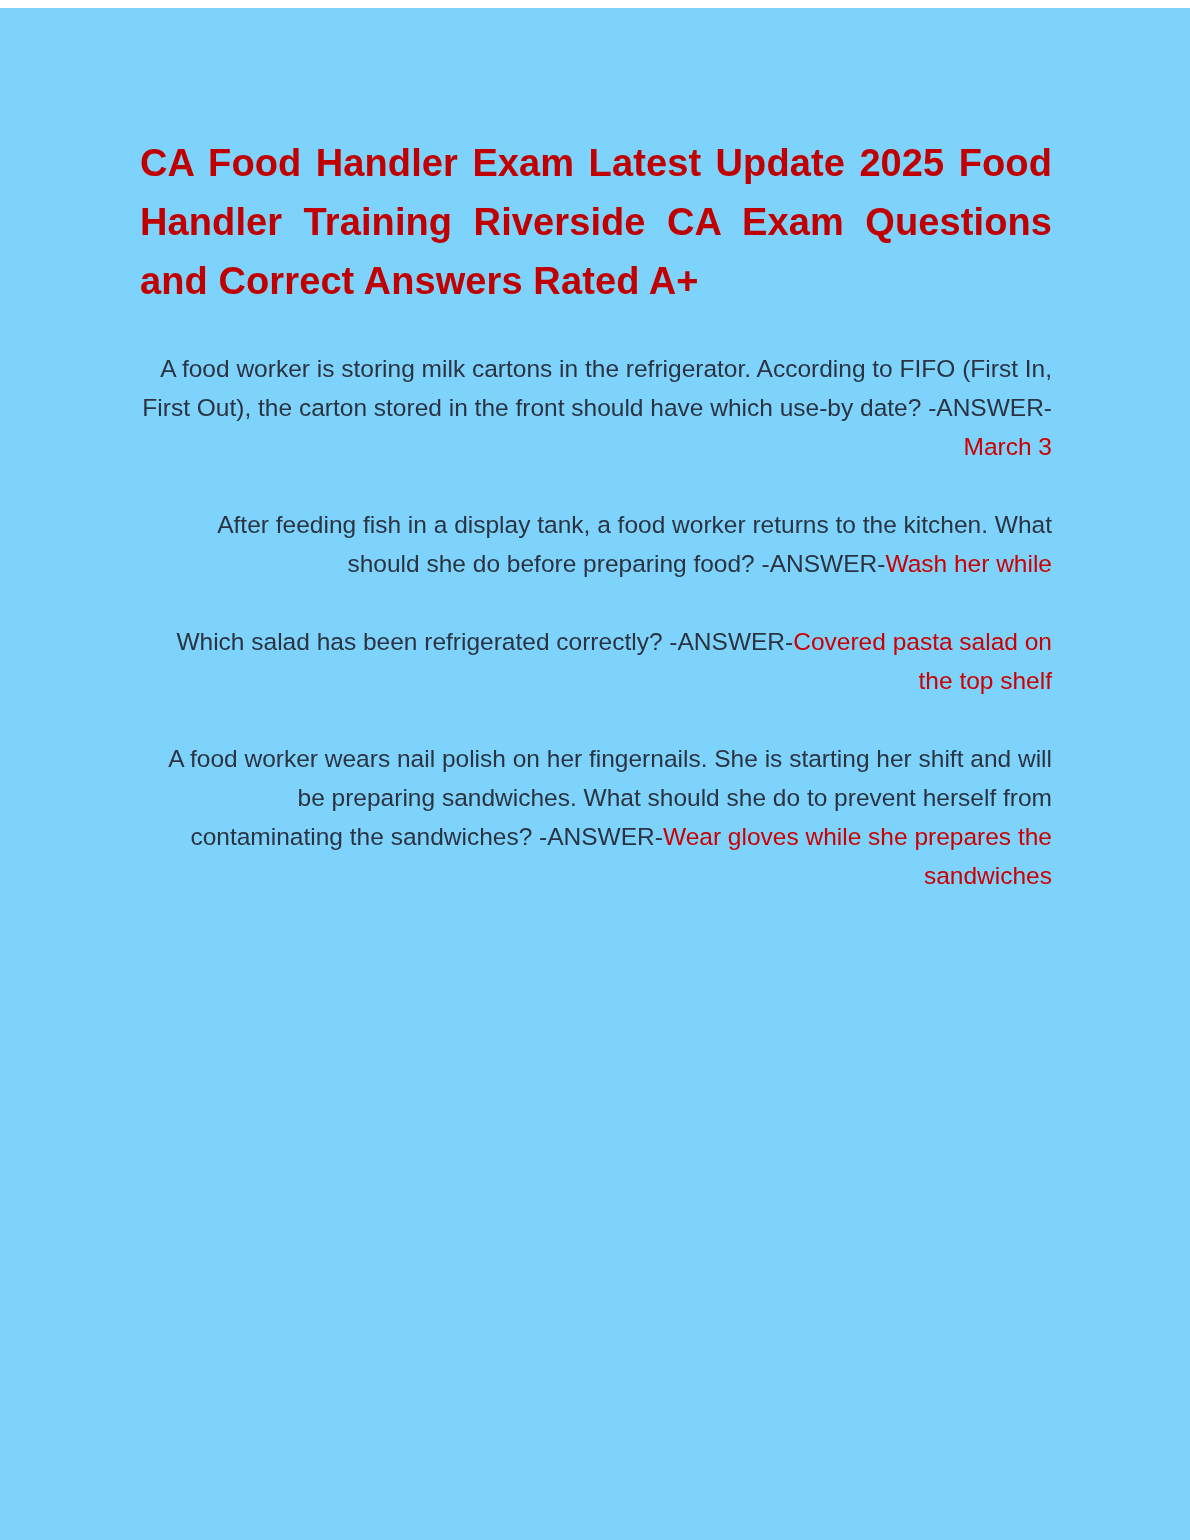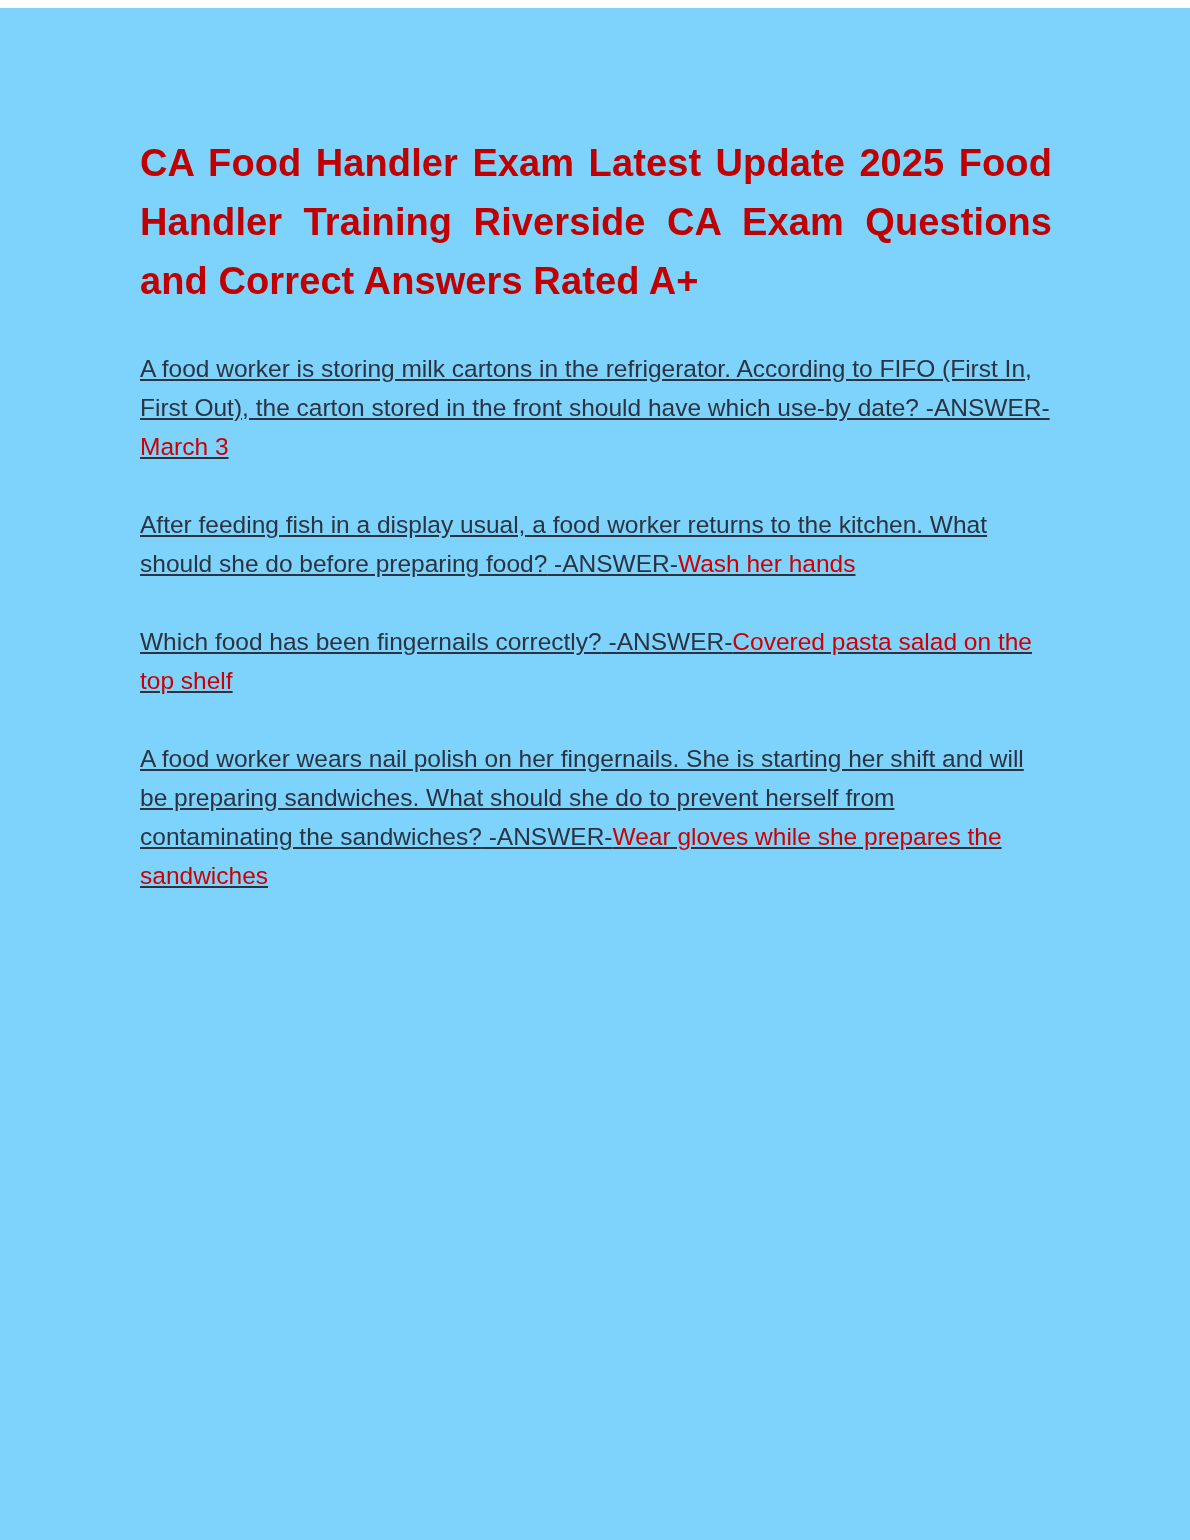--- a/index.html
+++ b/index.html
@@ -44,22 +44,21 @@
     list-style: none;
   }
   .qa-block {
     margin: 0;
     padding: 0;
     color: #2C3340;
     font-family: "Liberation Sans", sans-serif;
     font-weight: normal;
     font-size: 24.5px;
     line-height: 39px;
-    text-align: left;
-    text-decoration: underline;
+    text-align: right;
   }
   .qa-block.first-block {
     margin-top: 38px;
   }
   .qa-block + .qa-block {
     margin-top: 39px;
   }
   .answer-text {
     color: #CC0000;
   }
@@ -78,25 +77,25 @@
 
     <h1 class="doc-title">CA Food Handler Exam Latest Update 2025 Food Handler Training Riverside CA Exam Questions and Correct Answers Rated A+</h1>
 
     <div class="qa-list">
 
       <p class="qa-block first-block">
         <span class="question-text">A food worker is storing milk cartons in the refrigerator. According to FIFO (First In, First Out), the carton stored in the front should have which use-by date?</span><span class="answer-sep"> -ANSWER-</span><span class="answer-text">March 3</span>
       </p>
 
       <p class="qa-block">
-        <span class="question-text">After feeding fish in a display usual, a food worker returns to the kitchen. What should she do before preparing food?</span><span class="answer-sep"> -ANSWER-</span><span class="answer-text">Wash her hands</span>
+        <span class="question-text">After feeding fish in a display tank, a food worker returns to the kitchen. What should she do before preparing food?</span><span class="answer-sep"> -ANSWER-</span><span class="answer-text">Wash her while</span>
       </p>
 
       <p class="qa-block">
-        <span class="question-text">Which food has been fingernails correctly?</span><span class="answer-sep"> -ANSWER-</span><span class="answer-text">Covered pasta salad on the top shelf</span>
+        <span class="question-text">Which salad has been refrigerated correctly?</span><span class="answer-sep"> -ANSWER-</span><span class="answer-text">Covered pasta salad on the top shelf</span>
       </p>
 
 
       <p class="qa-block">
         <span class="question-text">A food worker wears nail polish on her fingernails. She is starting her shift and will be preparing sandwiches. What should she do to prevent herself from contaminating the sandwiches?</span><span class="answer-sep"> -ANSWER-</span><span class="answer-text">Wear gloves while she prepares the sandwiches</span>
       </p>
 
 
     </div>
   </div>

